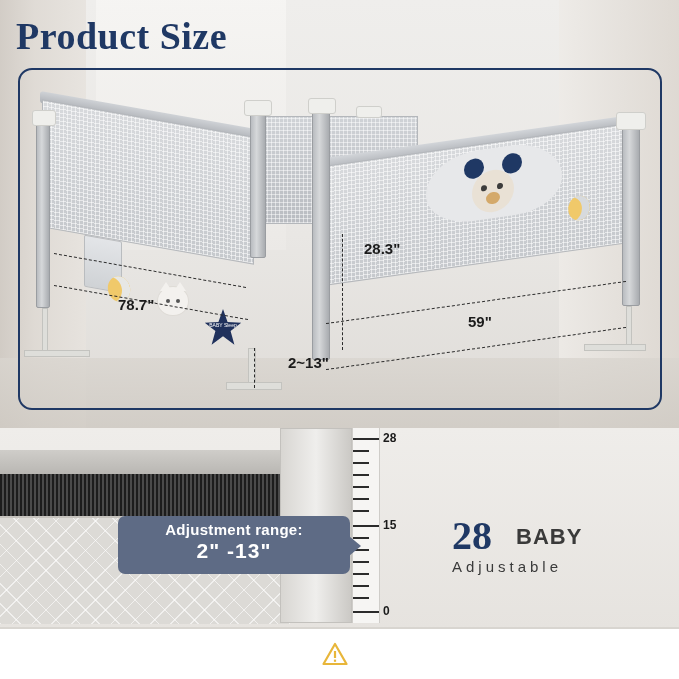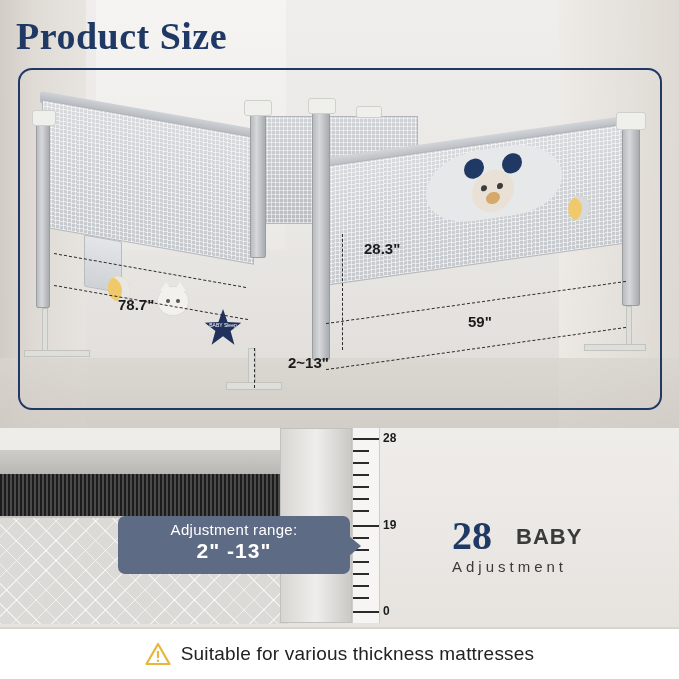--- a/index.html
+++ b/index.html
@@ -309,21 +309,21 @@
     width: 232px; height: 58px;
     background: #5e6b85;
     border-radius: 7px;
     color: #fff;
     text-align: center;
     box-sizing: border-box;
     padding-top: 5px;
   }
   #callout-line1 {
     font-size: 15px;
-    font-weight: normal;
+    font-weight: bold;
     letter-spacing: .3px;
   }
   #callout-line2 {
     font-size: 21px;
     font-weight: bold;
     letter-spacing: 1px;
     margin-top: 1px;
   }
   #callout-arrow {
     position: absolute;
@@ -483,38 +483,37 @@
     <div class="tick" style="top:97px; width:26px;"></div>
     <div class="tick" style="top:109px; width:16px;"></div>
     <div class="tick" style="top:121px; width:16px;"></div>
     <div class="tick" style="top:133px; width:16px;"></div>
     <div class="tick" style="top:145px; width:16px;"></div>
     <div class="tick" style="top:157px; width:16px;"></div>
     <div class="tick" style="top:169px; width:16px;"></div>
     <div class="tick" style="top:183px; width:26px;"></div>
 
     <div class="ruler-num" style="top:3px;">28</div>
-    <div class="ruler-num" style="top:90px;">19</div>
+    <div class="ruler-num" style="top:90px;">15</div>
     <div class="ruler-num" style="top:176px;">0</div>
   </div>
 
   <div id="callout">
     <div id="callout-line1">Adjustment range:</div>
     <div id="callout-line2">2" -13"</div>
     <div id="callout-arrow"></div>
   </div>
 
   <div id="gears-num">28</div>
   <div id="gears-word">BABY</div>
-  <div id="gears-sub">Adjustment</div>
+  <div id="gears-sub">Adjustable</div>
 </div>
 
 <div id="footer-rule"></div>
 <div id="footer">
   <div id="footer-icon">
     <svg width="26" height="24" viewBox="0 0 26 24" xmlns="http://www.w3.org/2000/svg">
       <path d="M13 2 L24.5 22 L1.5 22 Z" fill="none" stroke="#e8b63a" stroke-width="2.2" stroke-linejoin="round"></path>
       <rect x="11.9" y="9" width="2.2" height="7" fill="#e8b63a"></rect>
       <rect x="11.9" y="17.6" width="2.2" height="2.2" fill="#e8b63a"></rect>
     </svg>
   </div>
-  <div id="footer-text">Suitable for various thickness mattresses</div>
 </div>
 
 </body></html>

